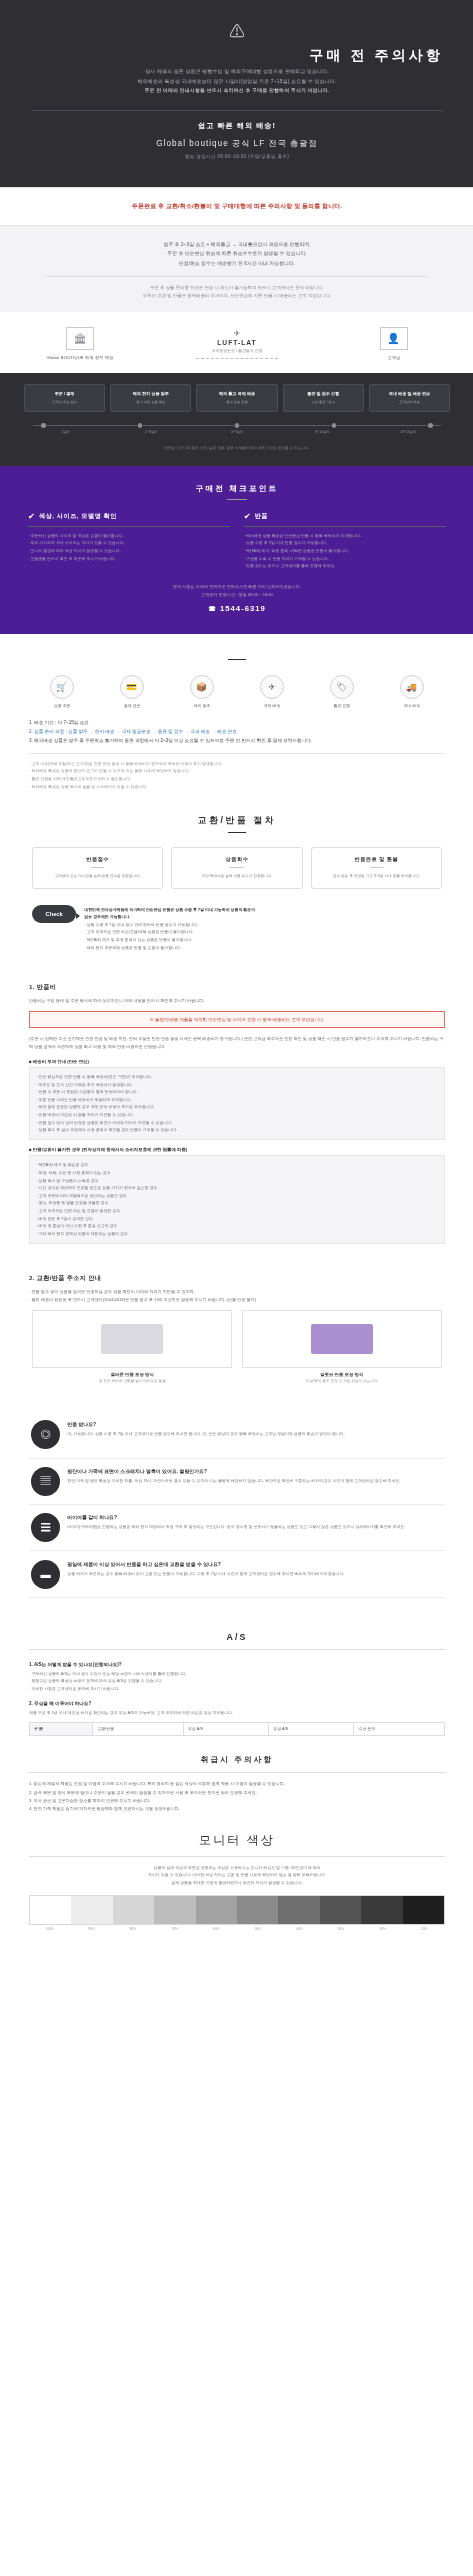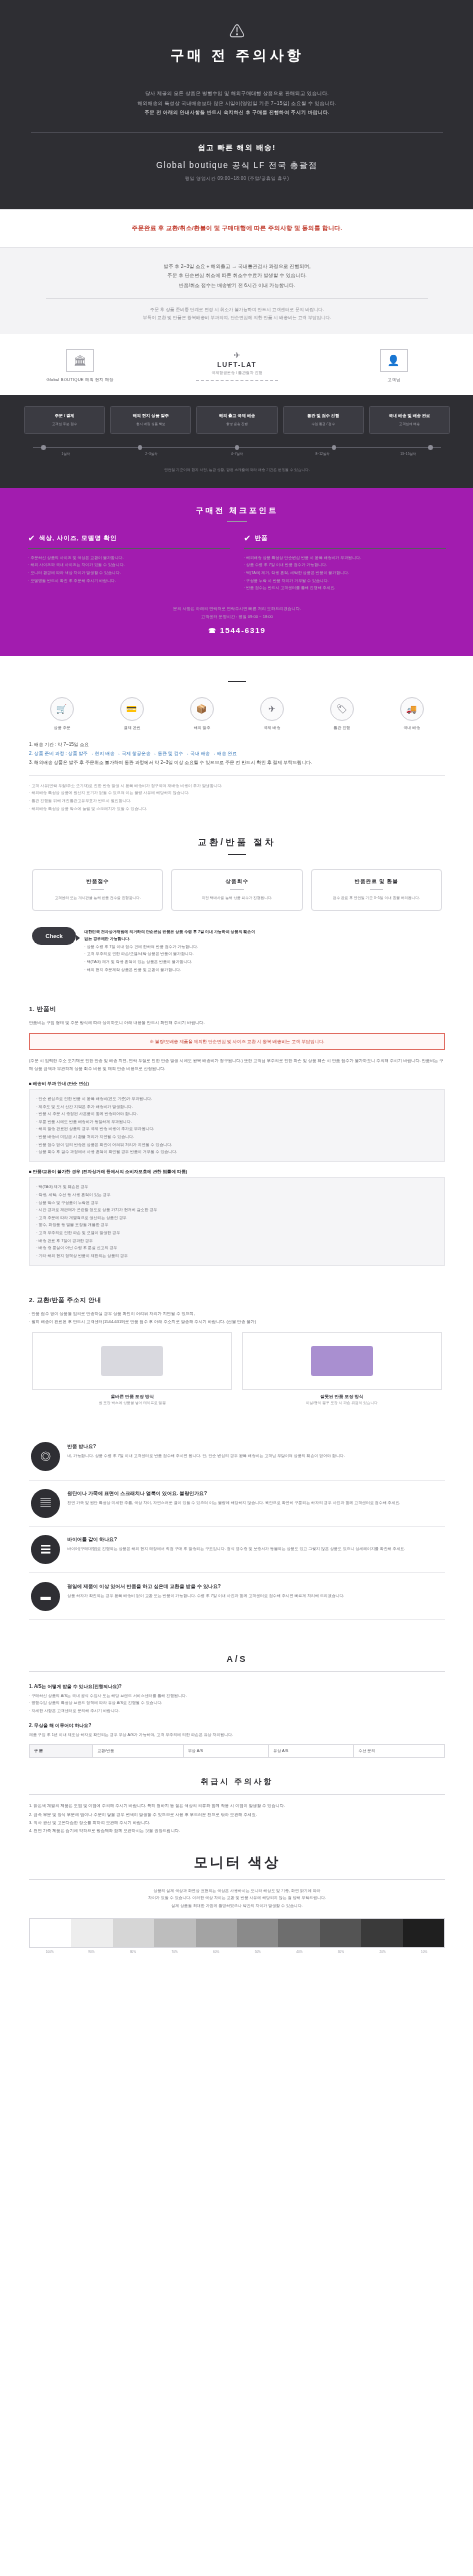--- a/index.html
+++ b/index.html
@@ -12,21 +12,21 @@
   .page { width: 474px; margin: 0 auto; overflow: hidden; }
 
   
   .hero {
     background: #2e2e33;
     color: #fff;
     padding: 24px 31px 28px;
     text-align: center;
   }
   .hero .warn-icon { font-size: 15.5px; line-height: 1; color: #cfcfd4; margin-bottom: 7.2px; }
-  .hero h1 { font-size: 14px; letter-spacing: 3.1px; font-weight: bold; margin-bottom: 24px; }
+  .hero h1 { font-size: 14px; letter-spacing: 3.1px; font-weight: bold; margin-bottom: 2px; text-align: right; }
   .hero .hero-sub { font-size: 4.9px; line-height: 2.0; color: #b9b9c0; letter-spacing: 0.2px; }
   .hero .hero-sub .em { color: #ffffff; }
   .hero .divider-line { width: 100%; height: 0.5px; background: #4a4a52; margin: 13.4px 0 11.3px; }
   .hero .quick { font-size: 7.2px; font-weight: bold; letter-spacing: 1px; margin-bottom: 6.2px; }
   .hero .brand { font-size: 8.2px; letter-spacing: 1px; margin-bottom: 2.1px; color: #e9e9ee; }
   .hero .hours { font-size: 4.6px; color: #9a9aa3; letter-spacing: 0.3px; margin-top: 5.2px; }
 
   
   .notice-bar {
     border-top: 0.5px solid #e4e4e8;
@@ -70,21 +70,21 @@
   .step .s-desc { font-size: 3.3px; color: #a9a9b2; line-height: 1.5; margin-top: 1.5px; }
   .timeline { position: relative; height: 17.5px; margin-top: 8.2px; }
   .timeline .bar { position: absolute; top: 5.2px; left: 2%; right: 2%; height: 0.5px; background: #5a5a63; }
   .timeline .dots { position: absolute; top: 3.1px; left: 0; right: 0; display: flex; justify-content: space-between; padding: 0 4%; }
   .timeline .dot { width: 4.6px; height: 4.6px; border-radius: 50%; background: #8d8d97; }
   .timeline .labels { position: absolute; top: 10.3px; left: 0; right: 0; display: flex; justify-content: space-between; padding: 0 1%; }
   .timeline .labels span { font-size: 3.3px; color: #9a9aa3; width: 18%; text-align: center; }
   .flow-foot { text-align: center; font-size: 3.6px; color: #8a8a92; line-height: 1.8; margin-top: 7.2px; }
 
   
-  .checkpoint { background: #a21caf; padding: 17.5px 28px 20.6px; color: #fff; }
+  .checkpoint { background: #4c1d95; padding: 17.5px 28px 20.6px; color: #fff; }
   .checkpoint .cp-head { text-align: center; margin-bottom: 11.3px; }
   .checkpoint .cp-head .cp-title { font-size: 7.7px; letter-spacing: 2.1px; font-weight: bold; }
   .checkpoint .cp-head .cp-rule { width: 20.6px; height: 1px; background: #9a9aa3; margin: 5.2px auto 0; }
   .cp-cols { display: flex; gap: 13.4px; }
   .cp-col { flex: 1; }
   .cp-col .cp-col-head { display: flex; align-items: center; gap: 4.1px; border-bottom: 0.5px solid #5a5a62; padding-bottom: 4.1px; margin-bottom: 5.2px; }
   .cp-col .cp-check { font-size: 8.2px; color: #ffffff; }
   .cp-col .cp-col-title { font-size: 6.2px; font-weight: bold; letter-spacing: 0.5px; }
   .cp-col .cp-body { font-size: 3.9px; color: #b5b5bd; line-height: 1.95; }
   .cp-foot { text-align: center; margin-top: 13.4px; }
@@ -178,21 +178,21 @@
   .as-head .as-t { font-size: 8.8px; font-weight: bold; letter-spacing: 2.1px; color: #2e2e33; }
   .as-head .as-rule { width: 100%; height: 0.5px; background: #dcdce1; margin-top: 7.2px; }
   .qa-line { font-size: 4.6px; font-weight: bold; color: #2e2e33; margin: 8.2px 0 3.1px; }
   .qa-body { font-size: 3.9px; color: #6c6c74; line-height: 1.95; }
   .as-table { width: 100%; border-collapse: collapse; margin-top: 5.2px; font-size: 3.9px; }
   .as-table td { border: 0.5px solid #dcdce1; padding: 3.6px 4.1px; color: #55555c; }
   .as-table td.hd { background: #f5f5f7; font-weight: bold; color: #3a3a41; }
 
   
   .mon { padding: 15.5px 29px 20.6px; }
-  .mon-title { text-align: center; font-size: 14px; letter-spacing: 2.1px; font-weight: bold; color: #2e2e33; }
+  .mon-title { text-align: center; font-size: 12px; letter-spacing: 2.1px; font-weight: normal; color: #2e2e33; }
   .mon-rule { width: 100%; height: 0.5px; background: #dcdce1; margin: 7.2px 0 7.2px; }
   .mon-body { font-size: 3.9px; color: #6c6c74; line-height: 1.95; text-align: center; }
   .swatches { display: flex; margin-top: 8.2px; border: 0.5px solid #d8d8de; }
   .swatches div { flex: 1; height: 28px; }
   .swatch-labels { display: flex; margin-top: 2.6px; }
   .swatch-labels span { flex: 1; text-align: center; font-size: 3.1px; color: #9a9aa3; }
 </style>
 </head>
 <body>
 

